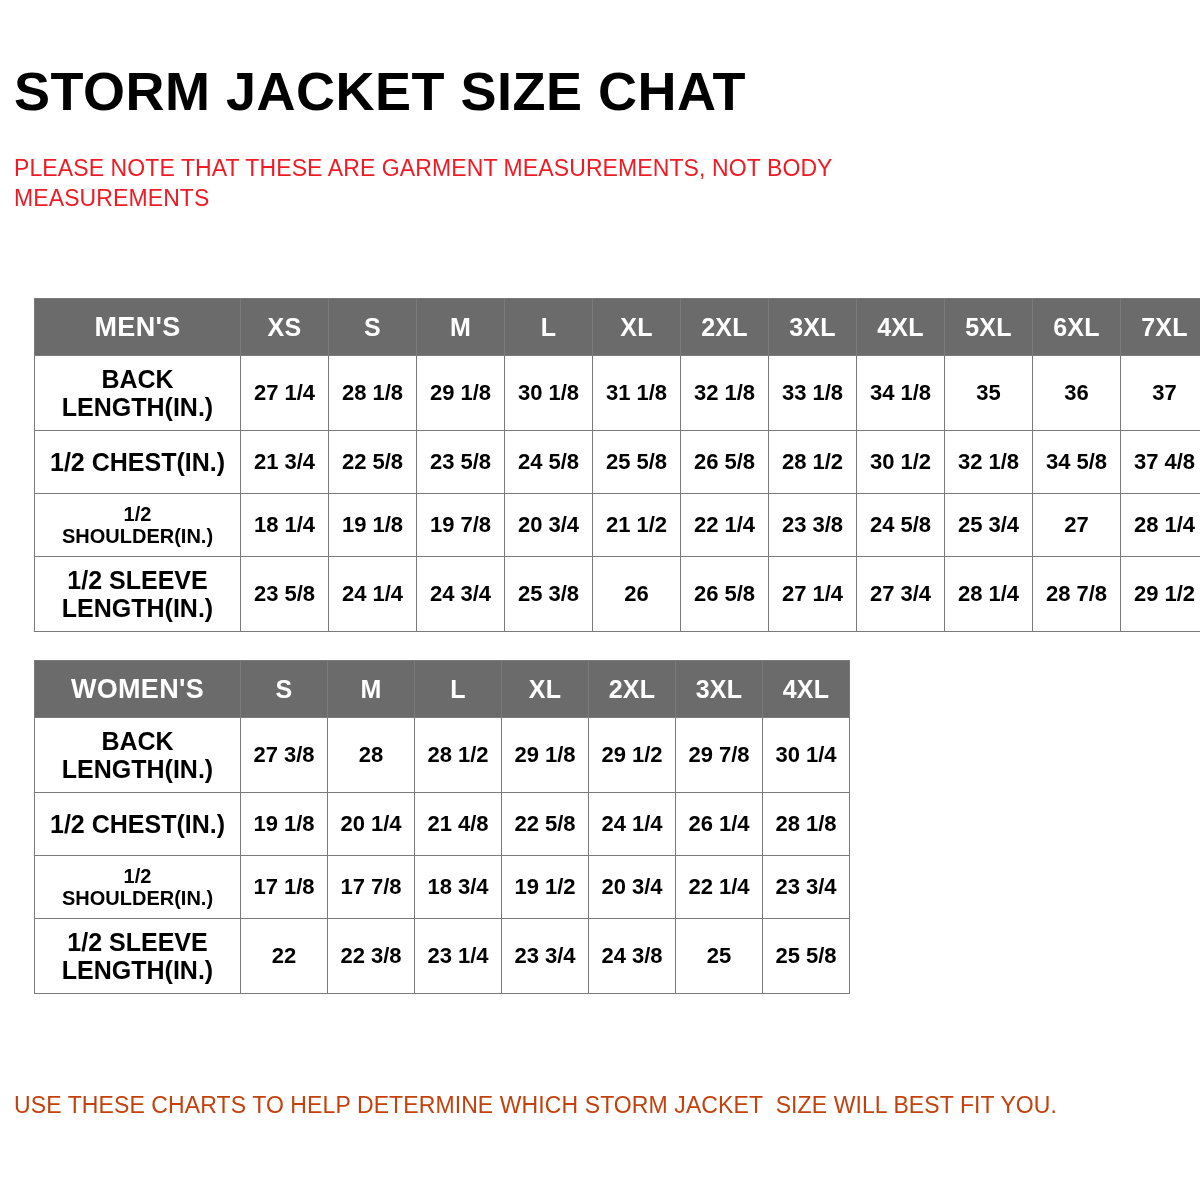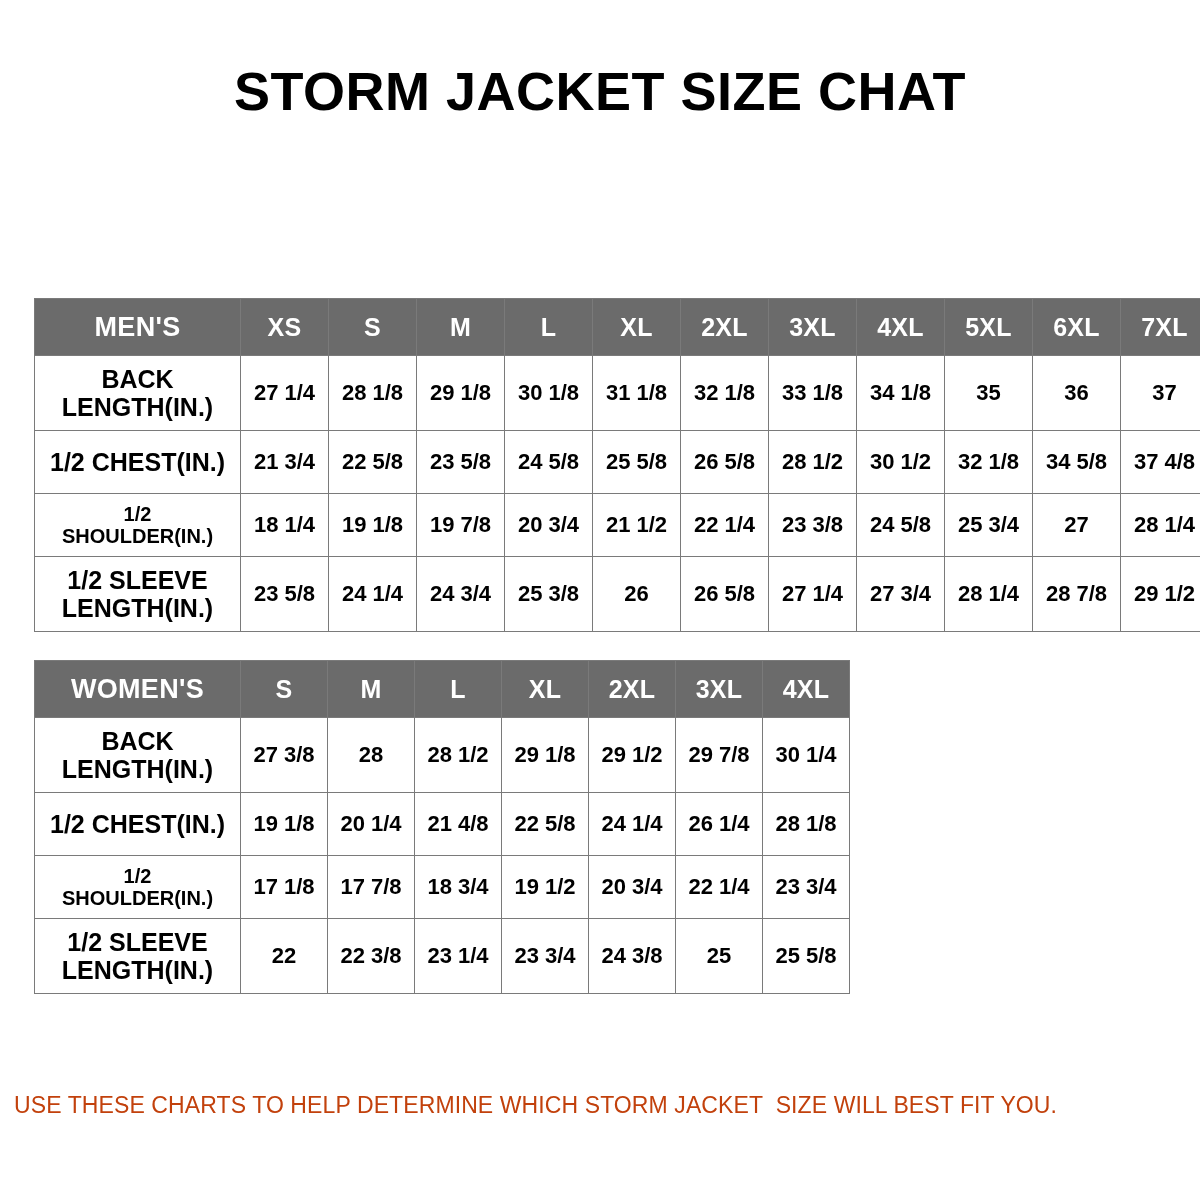--- a/index.html
+++ b/index.html
@@ -21,21 +21,20 @@
     box-sizing: border-box;
     padding: 0 14px;
   }
   .title {
     font-size: 54px;
     font-weight: bold;
     letter-spacing: 0.5px;
     line-height: 1.0;
     padding-top: 28px;
     white-space: nowrap;
-    text-align: center;
   }
   .note {
     color: #ee1b24;
     font-size: 23px;
     font-weight: normal;
     line-height: 1.28;
     margin-top: 24px;
     max-width: 960px;
     letter-spacing: 0.1px;
   }
@@ -106,20 +105,21 @@
     letter-spacing: 0.1px;
   }
 </style>
 </head>
 <body>
 
 <div class="page">
 
   <h1 class="title">STORM JACKET SIZE CHAT</h1>
 
+  <p class="note">PLEASE NOTE THAT THESE ARE GARMENT MEASUREMENTS, NOT BODY MEASUREMENTS</p>
 
   <div id="mens-block" class="table-wrap">
     <table id="mens-table" class="size-chart">
       <colgroup>
           <col class="labelcol">
           <col class="datacol">
           <col class="datacol">
           <col class="datacol">
           <col class="datacol">
           <col class="datacol">

